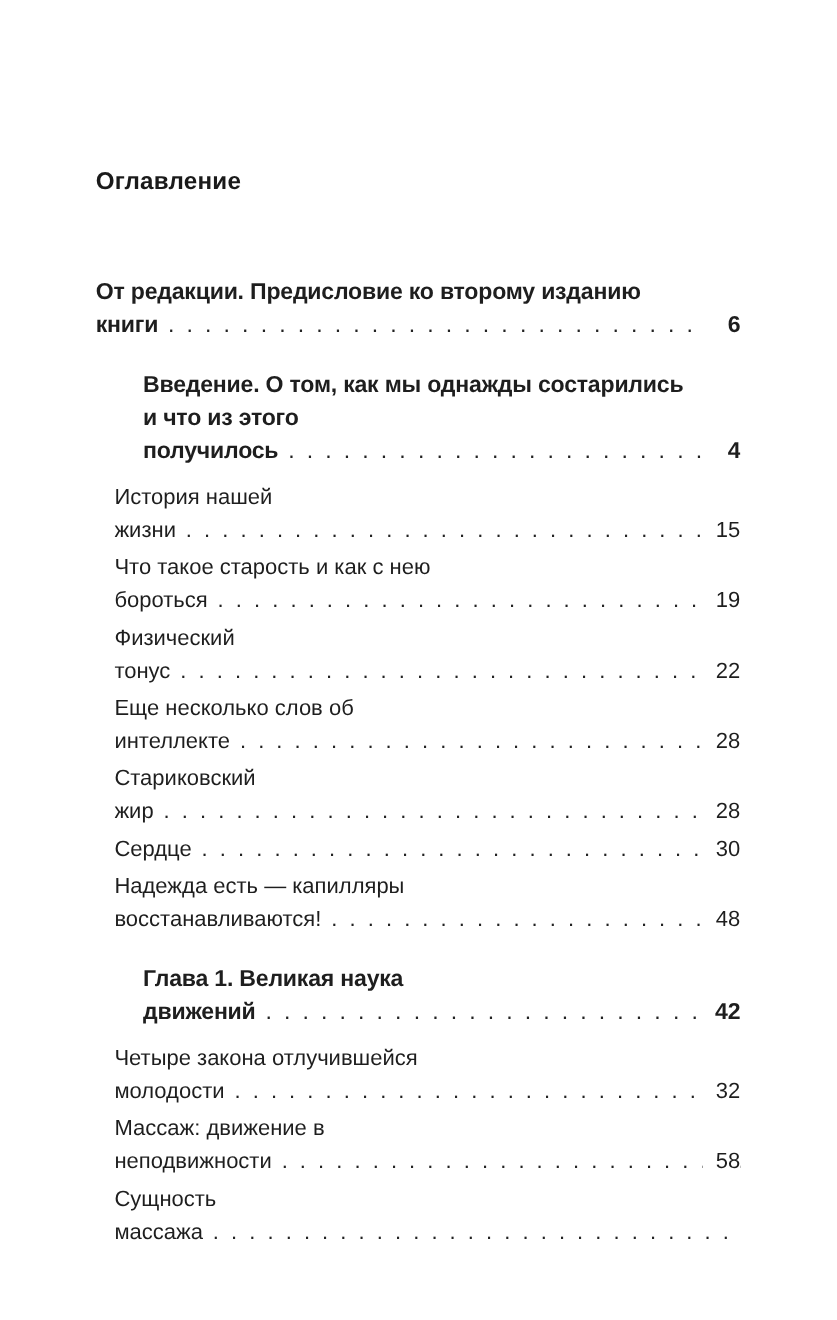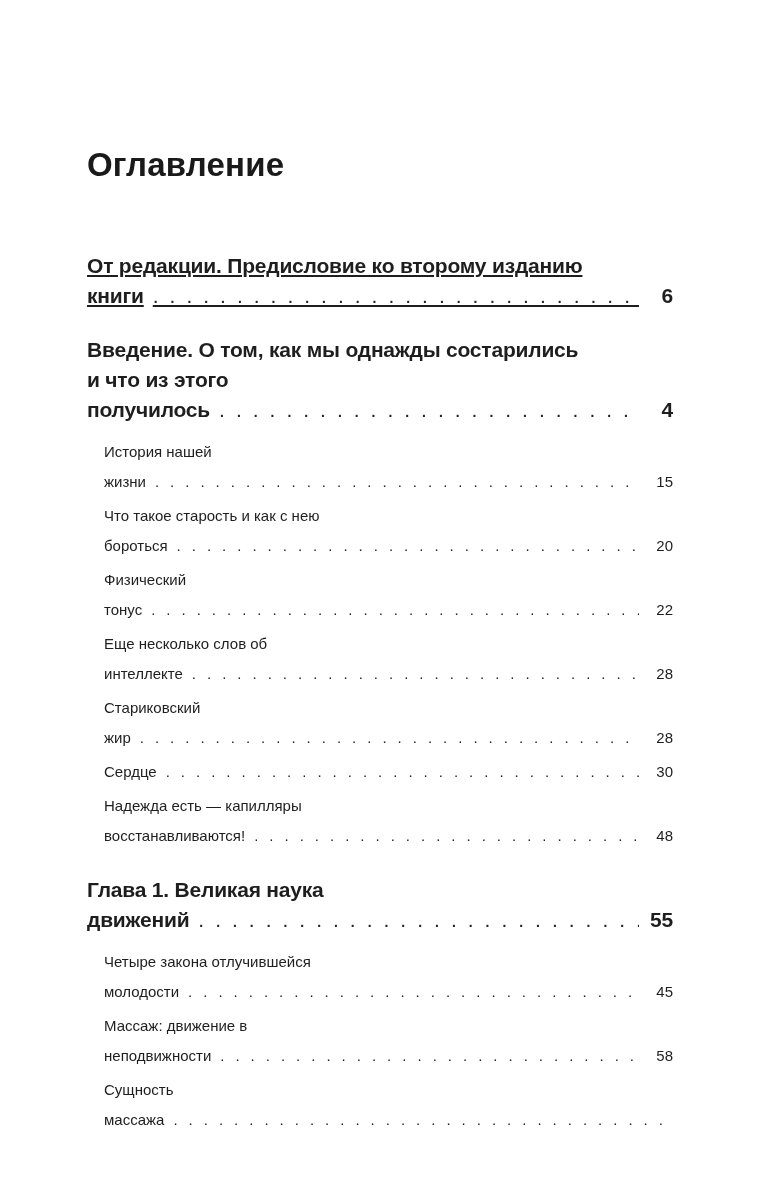--- a/index.html
+++ b/index.html
@@ -13,44 +13,44 @@
     height: 1200px;
     box-sizing: border-box;
     padding: 146px 88px 0 87px;
     background: #ffffff;
     overflow: hidden;
     font-family: "Liberation Sans", "DejaVu Sans", sans-serif;
     color: #1e1e1e;
   }
   .toc-title {
     margin: 0 0 67px 0;
-    font-size: 33px;
+    font-size: 22px;
     line-height: 38px;
     font-weight: 700;
     letter-spacing: 0.2px;
     color: #1a1a1a;
   }
   .entries { display: block; }
   .entry {
     position: relative;
     overflow: hidden;
     line-height: 30px;
     margin-top: 4px;
   }
-  .entry:first-child { margin-top: 11px; text-decoration: underline; }
-  .entry.gap { margin-top: 24px; }
+  .entry:first-child { margin-top: 11px; }
+  .entry.gap { margin-top: 24px; margin-left: 43px; }
   .entry.head + .entry.sub { margin-top: 12px; }
   .entry.head {
     font-weight: 700;
     font-size: 21px;
     letter-spacing: -0.2px;
   }
   .entry.sub {
     font-weight: 400;
-    font-size: 15px;
+    font-size: 20px;
     margin-left: 17px;
   }
   .label {
     white-space: pre-line;
   }
   
   .label::after {
     content: "......................................................................";
     letter-spacing: 11px;
     margin-left: 9px;
@@ -76,24 +76,24 @@
 <body>
 
 <div class="page">
   <h1 class="toc-title">Оглавление</h1>
   <div class="entries" id="entries">
       <div class="entry head"><span class="label">От редакции. Предисловие ко второму изданию
 книги</span><span class="page-num">6</span></div>
       <div class="entry head gap"><span class="label">Введение. О том, как мы однажды состарились
 и что из этого получилось</span><span class="page-num">4</span></div>
       <div class="entry sub"><span class="label">История нашей жизни</span><span class="page-num">15</span></div>
-      <div class="entry sub"><span class="label">Что такое старость и как с нею бороться</span><span class="page-num">20</span></div>
+      <div class="entry sub"><span class="label">Что такое старость и как с нею бороться</span><span class="page-num">19</span></div>
       <div class="entry sub"><span class="label">Физический тонус</span><span class="page-num">22</span></div>
       <div class="entry sub"><span class="label">Еще несколько слов об интеллекте</span><span class="page-num">28</span></div>
       <div class="entry sub"><span class="label">Стариковский жир</span><span class="page-num">28</span></div>
       <div class="entry sub"><span class="label">Сердце</span><span class="page-num">30</span></div>
       <div class="entry sub"><span class="label">Надежда есть — капилляры восстанавливаются!</span><span class="page-num">48</span></div>
-      <div class="entry head gap"><span class="label">Глава 1. Великая наука движений</span><span class="page-num">55</span></div>
-      <div class="entry sub"><span class="label">Четыре закона отлучившейся молодости</span><span class="page-num">45</span></div>
+      <div class="entry head gap"><span class="label">Глава 1. Великая наука движений</span><span class="page-num">42</span></div>
+      <div class="entry sub"><span class="label">Четыре закона отлучившейся молодости</span><span class="page-num">32</span></div>
       <div class="entry sub"><span class="label">Массаж: движение в неподвижности</span><span class="page-num">58</span></div>
       <div class="entry sub"><span class="label">Сущность массажа</span></div>
     </div>
 </div>
 
 </body></html>

